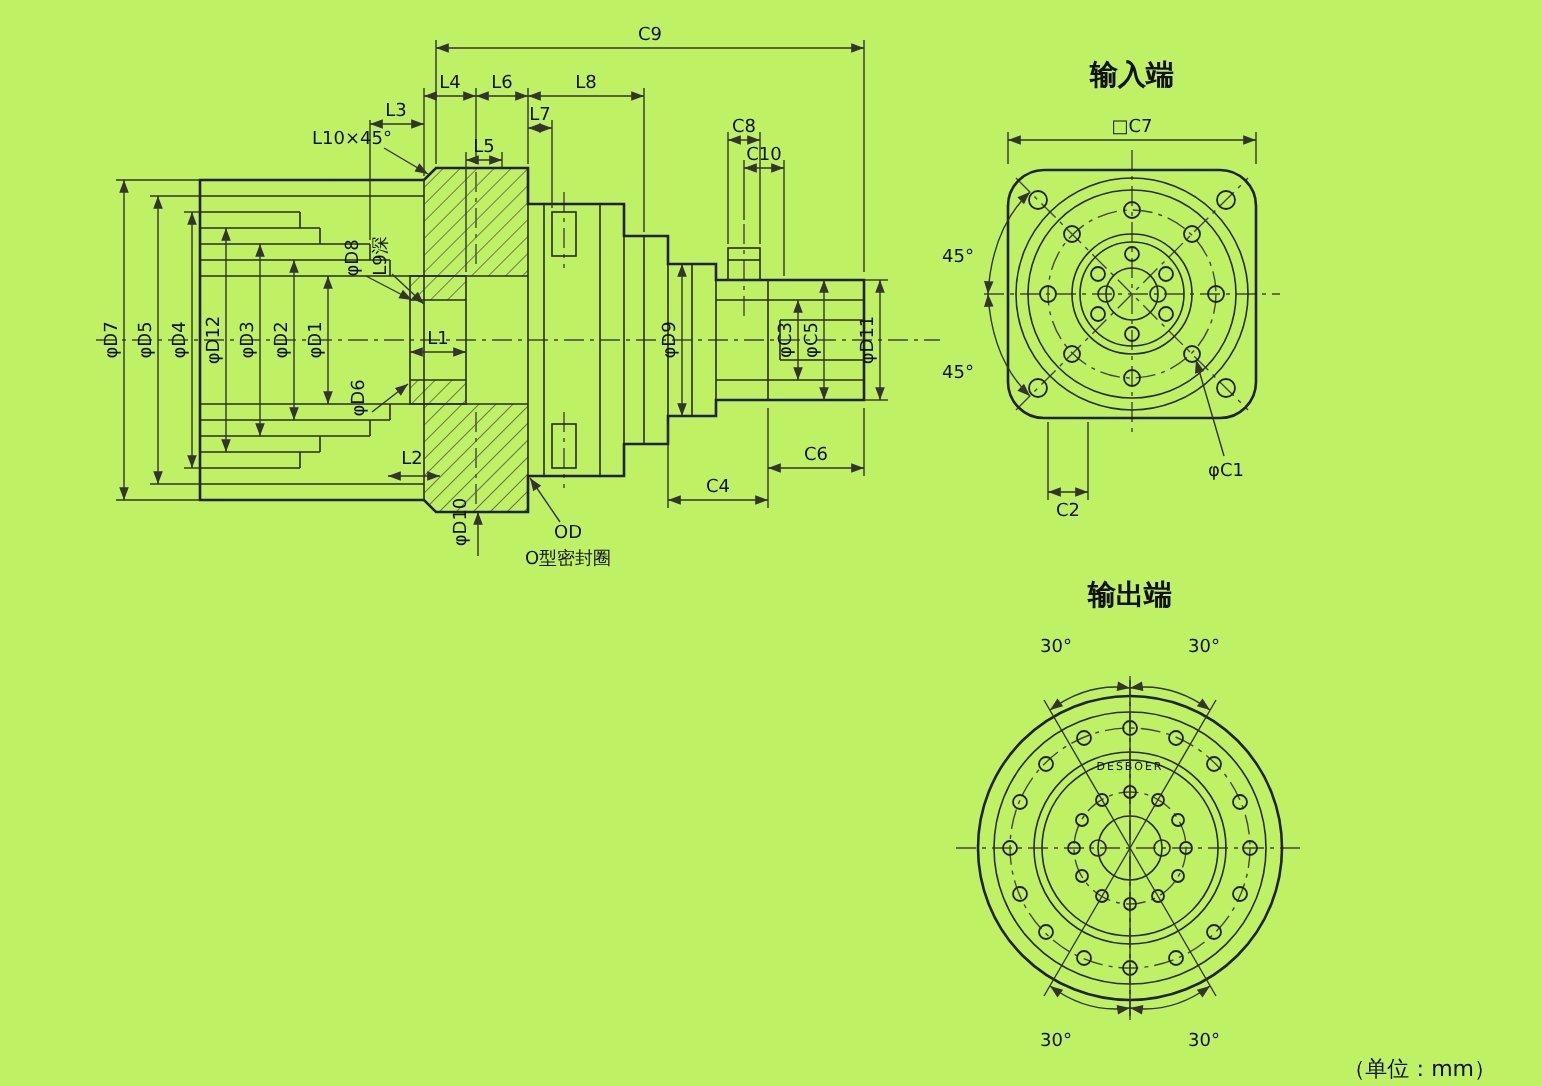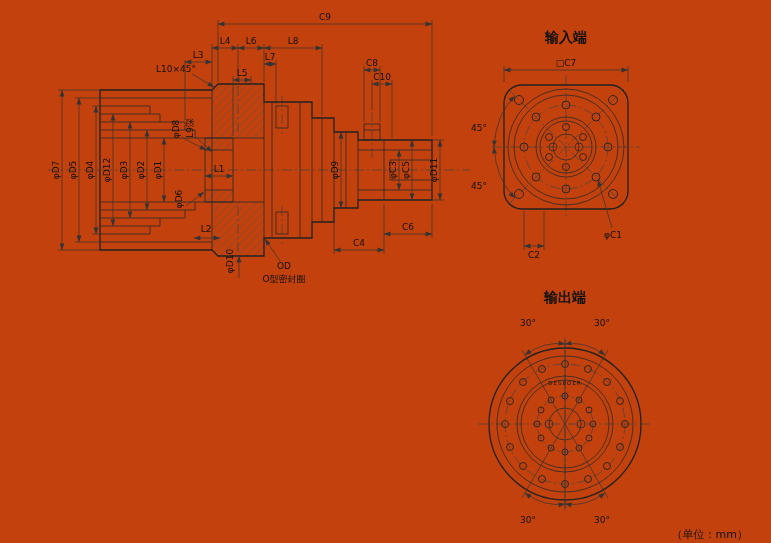--- a/index.html
+++ b/index.html
@@ -1,16 +1,16 @@
 <!DOCTYPE html>
 <html><head>
 <meta charset="utf-8">
 <style>
   html,body{margin:0;padding:0;background:#ffffff;}
-  .stage{position:relative;width:771px;height:543px;background:#c2410c;overflow:hidden;
+  .stage{position:relative;width:771px;height:543px;background:#bef264;overflow:hidden;
          font-family:"DejaVu Sans","Liberation Sans",sans-serif;}
   svg{display:block;}
   .ol{fill:none;stroke:#222;stroke-width:1.3;}
   .ln{fill:none;stroke:#2a2a2a;stroke-width:0.8;}
   .dl{fill:none;stroke:#333;stroke-width:0.7;}
   .cl{fill:none;stroke:#444;stroke-width:0.7;stroke-dasharray:10 3 2 3;}
   .hole{fill:none;stroke:#222;stroke-width:0.9;}
   .dim{font:9px "DejaVu Sans",sans-serif;fill:#111;}
   .ttl{font:bold 14px "DejaVu Sans",sans-serif;fill:#111;}
   .brand{font:5.5px "DejaVu Sans",sans-serif;fill:#111;letter-spacing:1px;}

